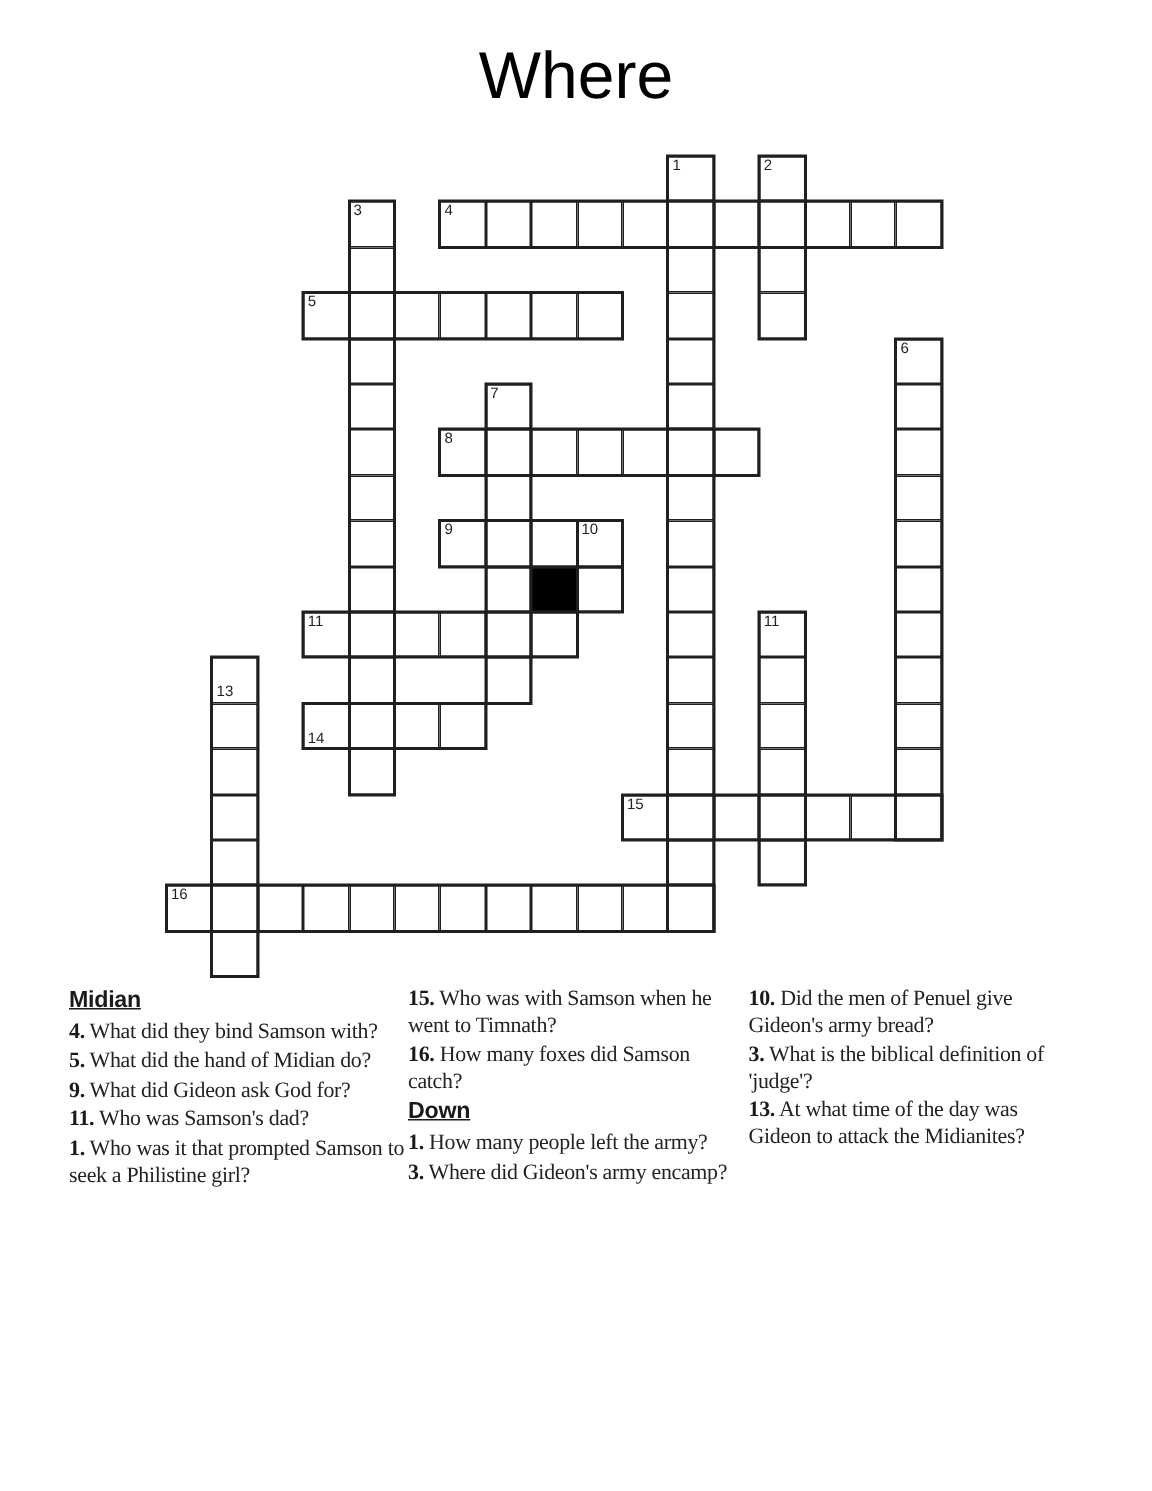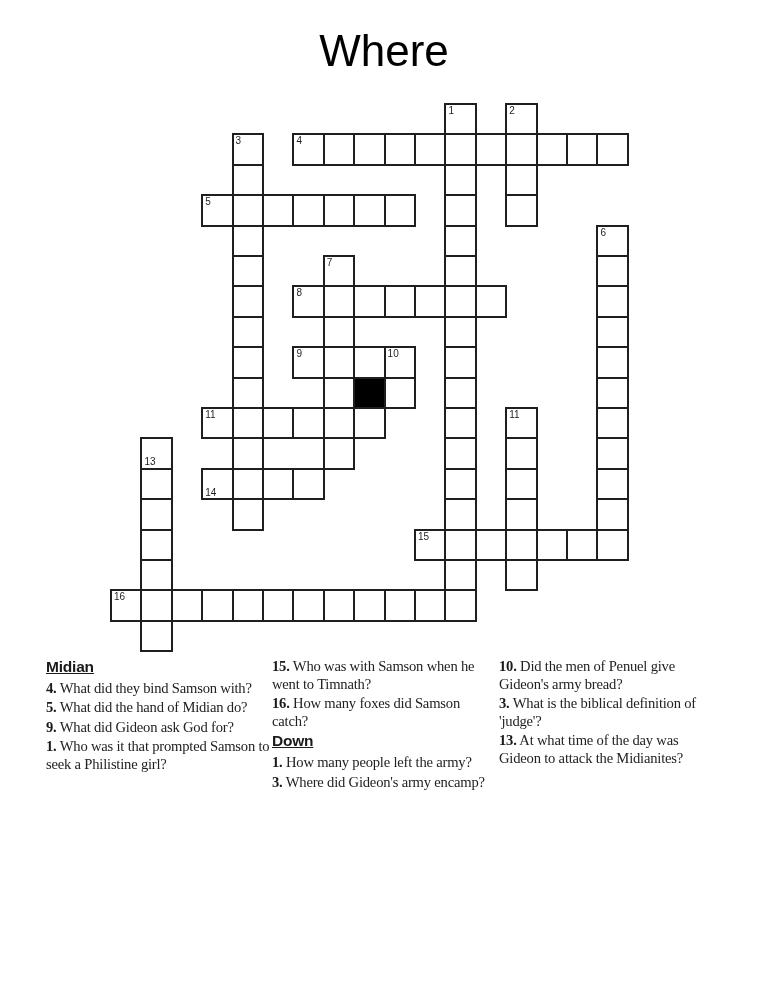--- a/index.html
+++ b/index.html
@@ -171,20 +171,21 @@
       <div class="cellnum" style="left: 212.8px; top: 152px;">7</div>
       <div class="cellnum" style="left: 273.6px; top: 243.2px;">10</div>
       <div class="cellnum" style="left: 395.2px; top: 304px;">11</div>
       <div class="cellnum" style="left: 30.4px; top: 351px;">13</div>
     </div>
   <div class="clues" id="clue-col-1">
       <div class="clues-header">Midian</div>
       <div class="clue"><b>4.</b> What did they bind Samson with?</div>
       <div class="clue"><b>5.</b> What did the hand of Midian do?</div>
       <div class="clue"><b>9.</b> What did Gideon ask God for?</div>
+      <div class="clue"><b>11.</b> Who was Samson's dad?</div>
       <div class="clue"><b>1.</b> Who was it that prompted Samson to seek a Philistine girl?</div>
     </div>
   <div class="clues" id="clue-col-2">
       <div class="clue"><b>15.</b> Who was with Samson when he went to Timnath?</div>
       <div class="clue"><b>16.</b> How many foxes did Samson catch?</div>
       <div class="clues-header">Down</div>
       <div class="clue"><b>1.</b> How many people left the army?</div>
       <div class="clue"><b>3.</b> Where did Gideon's army encamp?</div>
     </div>
   <div class="clues" id="clue-col-3">

